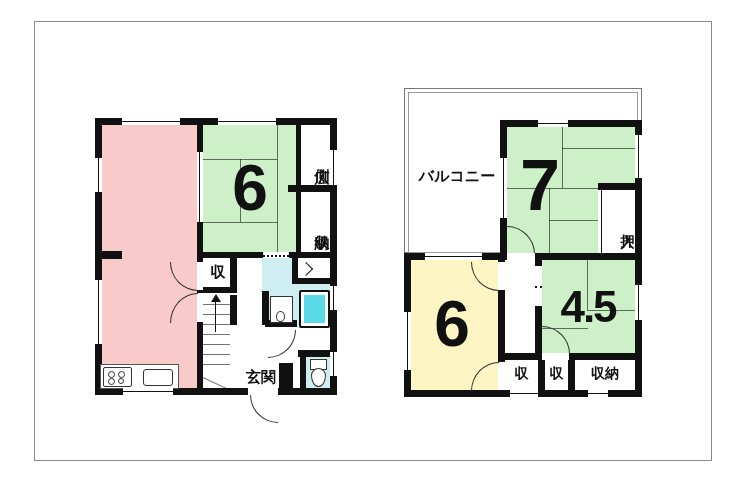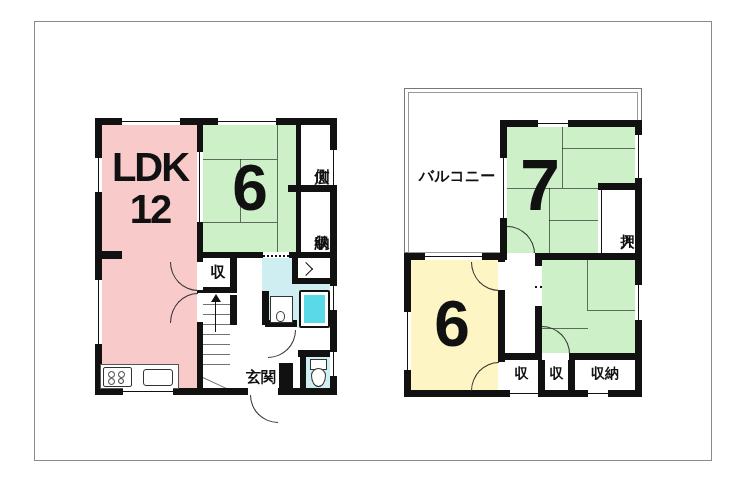--- a/index.html
+++ b/index.html
@@ -113,22 +113,21 @@
     <div class="win-h" style="left:123px;top:0;width:58px;height:7px;"></div>
     <div class="win-v" style="left:0;top:40px;width:7px;height:34px;"></div>
     <div class="win-v" style="left:0;top:162px;width:7px;height:64px;"></div>
     <div class="wall" style="left:0;top:133px;width:27px;height:8px;"></div>
     <div class="win-h" style="left:28px;top:270px;width:50px;height:7px;"></div>
     <div class="win-v" style="left:235px;top:32px;width:7px;height:35px;"></div>
     <div class="win-v" style="left:235px;top:168px;width:7px;height:24px;"></div>
     <div class="win-v" style="left:235px;top:234px;width:7px;height:24px;"></div>
 
     <div class="lbl big" style="left:6px;top:28px;width:98px;font-size:40px;">
-      <span>LDK</span><br>
-      <span>12</span>
+      <br>
     </div>
     <div class="lbl" style="left:125px;top:22px;width:60px;height:96px;font-size:64px;line-height:96px;">6</div>
     <div class="lbl lbl-v" style="left:206px;top:17px;width:29px;height:42px;font-size:15px;">広側</div>
     <div class="lbl lbl-v" style="left:206px;top:84px;width:29px;height:42px;font-size:15px;">収納</div>
     <div class="lbl" style="left:111px;top:146px;width:24px;font-size:15px;">収</div>
     <div class="lbl" style="left:148px;top:251px;width:36px;font-size:15px;">玄関</div>
   </div>
 
   <div class="abs" style="left:404px;top:88px;width:238px;height:309px;">
 
@@ -186,14 +185,15 @@
     <div class="lbl" style="left:171px;top:278px;width:60px;font-size:14px;">収納</div>
 
     <div class="win-v" style="left:0;top:224px;width:7px;height:58px;"></div>
     <div class="win-h" style="left:21px;top:165px;width:57px;height:7px;"></div>
     <div class="win-h" style="left:106px;top:302px;width:28px;height:7px;"></div>
     <div class="win-h" style="left:184px;top:302px;width:20px;height:7px;"></div>
     <div class="win-v" style="left:231px;top:197px;width:7px;height:35px;"></div>
 
     <div class="lbl" style="left:106px;top:52px;width:60px;height:90px;font-size:72px;line-height:90px;">7</div>
     <div class="lbl" style="left:18px;top:192px;width:60px;height:88px;font-size:64px;line-height:88px;">6</div>
+    <div class="lbl big" style="left:146px;top:188px;width:76px;height:62px;font-size:44px;line-height:62px;">4.5</div>
   </div>
 </div>
 
 </body></html>

